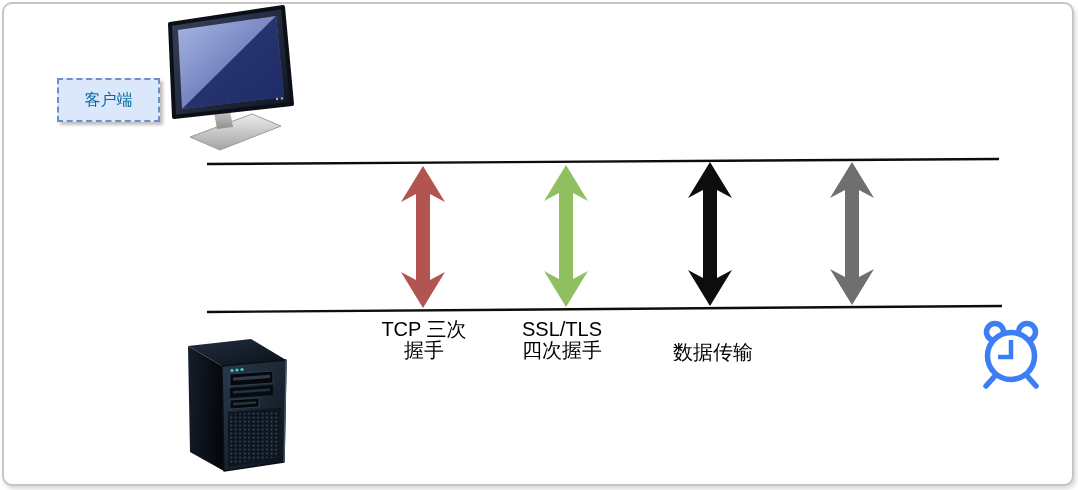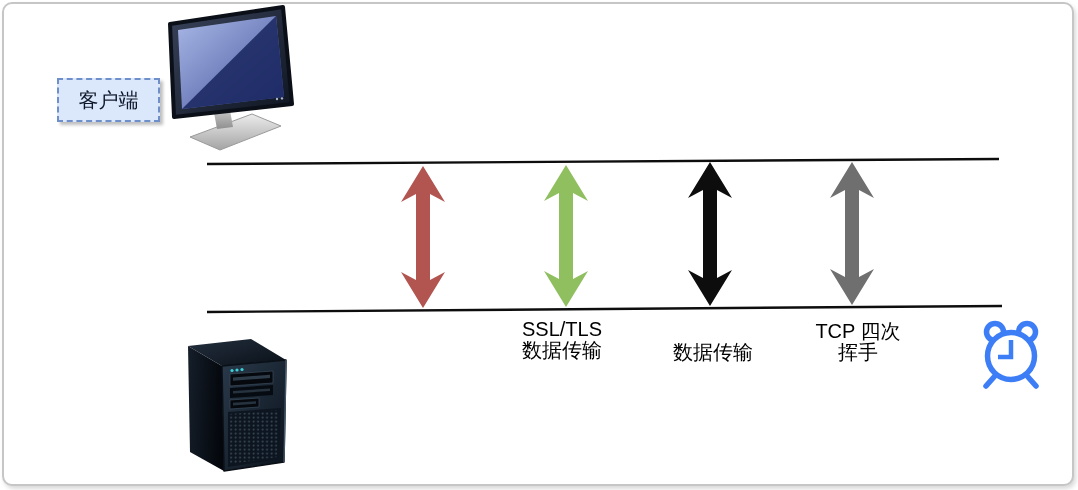--- a/index.html
+++ b/index.html
@@ -12,21 +12,21 @@
     position:absolute;left:2px;top:2px;width:1068px;height:480px;
     border:2px solid #c6c6c6;border-radius:10px;
     box-shadow:2px 3px 4px rgba(0,0,0,.15);
     background:#fff;
   }
   svg.art{position:absolute;left:0;top:0;}
   .labelbox{
     position:absolute;display:flex;align-items:center;justify-content:center;
     background:#dbe8fc;border:2px dashed #6e8fc9;
     box-shadow:3px 3px 3px rgba(0,0,0,.25);
-    font-size:20px;line-height:1;color:#0f172a;
+    font-size:16px;line-height:1;color:#0369a1;
   }
   .labelbox.client{left:57px;top:78px;width:99px;height:40px;}
   .labelbox.server{left:56px;top:372px;width:95px;height:42px;}
   .caption{
     position:absolute;transform:translateX(-50%);
     font-size:20px;line-height:21px;text-align:center;
     white-space:pre-line;color:#000;
   }
 </style>
 </head>
@@ -113,18 +113,18 @@
       <line x1="1028" y1="377" x2="1036" y2="386" stroke-width="5.5"></line>
       <circle cx="1011" cy="356" r="23.5" stroke-width="5.5" fill="#ffffff"></circle>
       <path d="M1011,340 L1011,357 L998,357" stroke-width="4.5" stroke-linecap="butt"></path>
     </g>
   </svg>
 
   <div class="labelbox client">
     <span>客户端</span>
   </div>
 
+  <div class="caption" style="left:424px;top:319px">TCP 三次
+握手</div>
   <div class="caption" style="left:562px;top:319px">SSL/TLS
-数据传输</div>
+四次握手</div>
   <div class="caption" style="left:713px;top:342px">数据传输</div>
-  <div class="caption" style="left:858px;top:321px">TCP 四次
-挥手</div>
 </div>
 
 </body></html>

